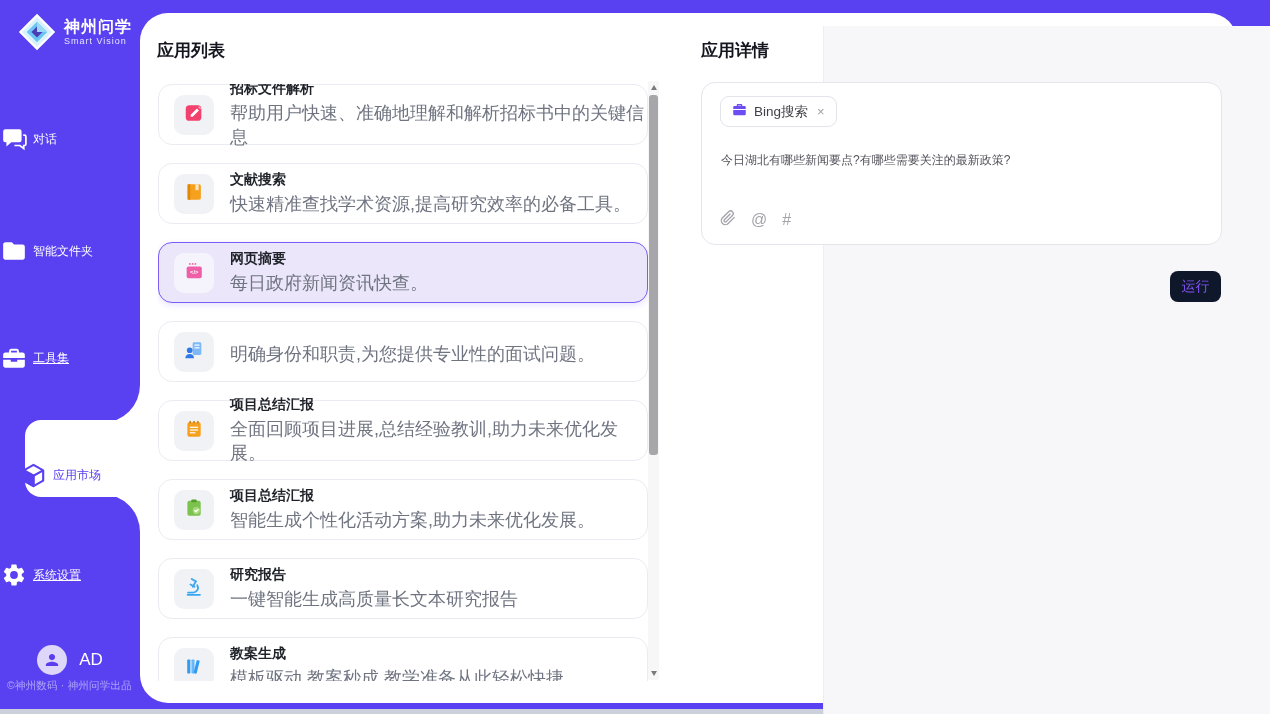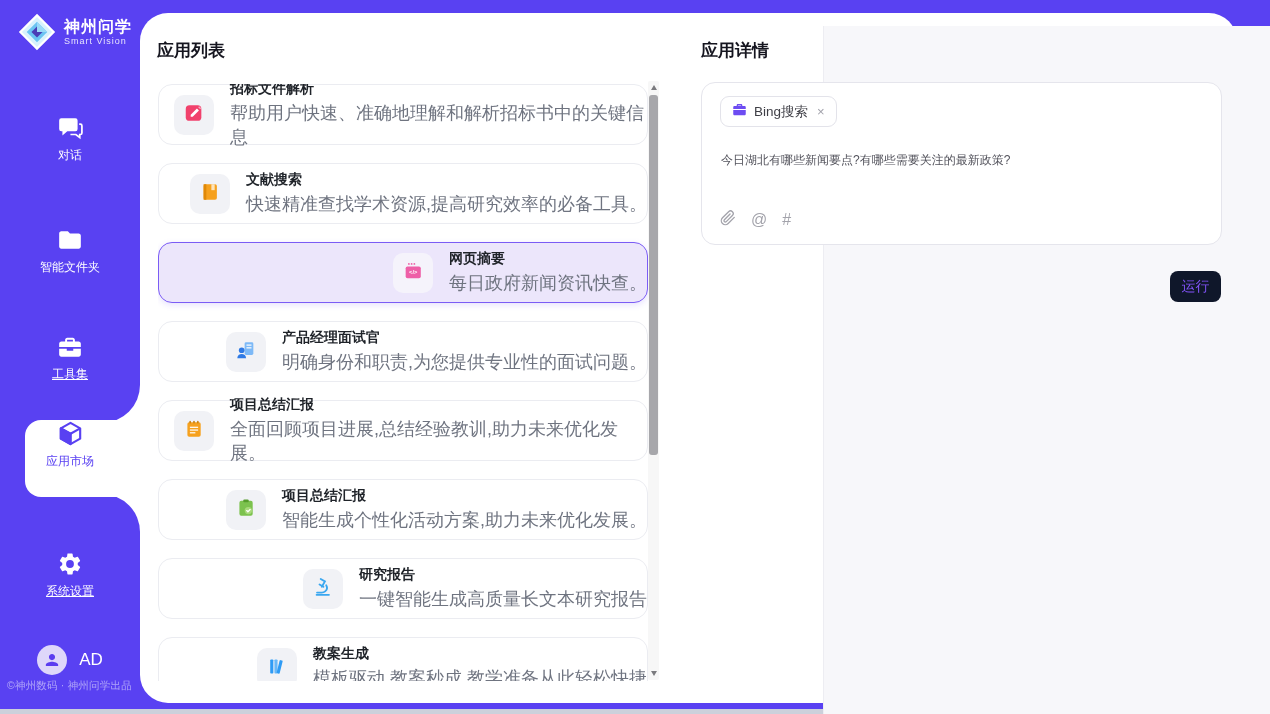--- a/index.html
+++ b/index.html
@@ -10,22 +10,22 @@
   .stage { position:absolute; inset:0; }
   .bottom-strip { position:absolute; left:0; bottom:0; width:1270px; height:5px; background:#ccd0db; }
 
   
   .sidebar { position:absolute; left:0; top:0; width:140px; height:714px; }
   .logo { position:absolute; left:18px; top:13px; display:flex; align-items:center; gap:8px; }
   .logo-mark { width:38px; height:38px; }
   .logo-cn { color:#fff; font-size:16px; font-weight:bold; letter-spacing:1px; line-height:18px; }
   .logo-en { color:rgba(255,255,255,.85); font-size:9px; letter-spacing:1px; }
 
-  .nav-item { position:absolute; left:0; width:140px; height:66px; display:flex; flex-direction:column;
-              align-items:center; justify-content:center; gap:6px; cursor:pointer; z-index:3; }
+  .nav-item { position:absolute; left:0; width:140px; height:66px; display:flex; flex-direction:row;
+              align-items:center; justify-content:flex-start; gap:6px; cursor:pointer; z-index:3; }
   .nav-icon { width:27px; height:27px; display:flex; align-items:center; justify-content:center; }
   .nav-label { color:#fff; font-size:12px; }
   .nav-item.underline .nav-label { text-decoration:underline; }
   .nav-item.active .nav-label { color:#5941f2; }
 
   .tab-blob { position:absolute; left:25px; top:420px; width:115px; height:77px; background:#fff;
               border-radius:16px 0 0 16px; z-index:2; }
   .tab-curve { position:absolute; left:102px; width:38px; height:38px; background:#fff; z-index:1; }
   .tab-curve.t { top:385px; } .tab-curve.b { top:494px; }
   .tab-curve.t::after { content:''; position:absolute; inset:0; background:#5941f2; border-radius:0 0 38px 0; }
@@ -43,21 +43,21 @@
   .content { position:absolute; left:140px; top:13px; width:1097px; height:690px; background:#fff;
              border-radius:28px; }
 
   .panel-title { position:absolute; font-size:17px; font-weight:bold; color:#15151f; z-index:4; }
   .panel-title.list { left:157px; top:39px; }
   .panel-title.detail { left:701px; top:39px; }
 
   
   .list-viewport { position:absolute; left:158px; top:84px; width:490px; height:597px; overflow:hidden; z-index:4; }
   .app-card { height:61px; margin-bottom:18px; border:1px solid #ebecf1; border-radius:14px; background:#fff;
-              display:flex; align-items:center; padding-left:15px; gap:16px; cursor:pointer;justify-content:flex-end; }
+              display:flex; align-items:center; padding-left:15px; gap:16px; cursor:pointer; }
   .app-card.selected { background:#ece6fb; border:1.5px solid #7b5cf5; box-shadow:0 2px 6px rgba(123,92,245,.18); }
   .tile { width:40px; height:40px; border-radius:10px; background:#f1f2f6; display:flex; align-items:center;
           justify-content:center; flex:none; }
   .app-card.selected .tile { background:#f5f3fb; }
   .app-name { font-size:14px; font-weight:bold; color:#1f2329; line-height:17px; }
   .app-desc { font-size:18px; color:#6f7480; margin-top:4px; }
 
   
   .scrollbar { position:absolute; left:648px; top:81px; width:11px; height:599px; background:#f7f7f7;
                border-radius:2px; z-index:4; }
@@ -129,21 +129,21 @@
           <span class="nav-label">智能文件夹</span>
         </div>
         <div class="nav-item underline" style="top: 325px;">
           <span class="nav-icon">
             <svg viewBox="0 0 24 24" width="26" height="26">
               <path d="M20 7h-3.5V5.5C16.5 4.4 15.6 3.5 14.5 3.5h-5C8.4 3.5 7.5 4.4 7.5 5.5V7H4c-1.1 0-2 .9-2 2v10c0 1.1.9 2 2 2h16c1.1 0 2-.9 2-2V9c0-1.1-.9-2-2-2zM9.3 5.3h5.4V7H9.3V5.3zM2 12h20v1.7h-7v1.8H9v-1.8H2z" fill="#fff"></path>
             </svg>
           </span>
           <span class="nav-label">工具集</span>
         </div>
-        <div class="nav-item active" style="top: 412px;">
+        <div class="nav-item active" style="top: 442px; padding-left: 20px;">
           <span class="nav-icon">
             <svg viewBox="0 0 24 24" width="27" height="27" fill="none" stroke="#5941f2" stroke-width="1.9" stroke-linejoin="round">
               <polygon points="12,2.6 20.6,7.4 20.6,16.6 12,21.4 3.4,16.6 3.4,7.4"></polygon>
               <polyline points="3.4,7.4 12,12.2 20.6,7.4"></polyline>
               <line x1="12" y1="12.2" x2="12" y2="21.4"></line>
               <polygon points="3.4,7.4 12,12.2 12,21.4 3.4,16.6" fill="#5941f2"></polygon>
             </svg>
           </span>
           <span class="nav-label">应用市场</span>
         </div>
@@ -222,21 +222,20 @@
         <span class="tile">
           <span><svg viewBox="0 0 24 24" width="22" height="22">
               <rect x="10.5" y="3.5" width="9.5" height="14" rx="1.6" fill="#7db9f7"></rect>
               <rect x="12.5" y="6" width="5.5" height="1.3" fill="#fff"></rect>
               <rect x="12.5" y="9" width="5.5" height="1.3" fill="#fff"></rect>
               <circle cx="7.3" cy="12.3" r="3.1" fill="#2f7ae5"></circle>
               <path d="M2.5 21c0-3 2.2-4.6 4.8-4.6s4.8 1.6 4.8 4.6H2.5z" fill="#2f7ae5"></path>
             </svg></span>
         </span>
         <span>
-          <div class="app-name">产品经理面试官</div>
           <div class="app-desc">明确身份和职责,为您提供专业性的面试问题。</div>
         </span>
       </div>
       <div class="app-card">
         <span class="tile">
           <span><svg viewBox="0 0 24 24" width="22" height="22">
               <rect x="4.8" y="4.5" width="14.5" height="16" rx="2" fill="#f6a11e"></rect>
               <rect x="7" y="3" width="1.6" height="3" rx="0.8" fill="#c47b07"></rect>
               <rect x="11.2" y="3" width="1.6" height="3" rx="0.8" fill="#c47b07"></rect>
               <rect x="15.4" y="3" width="1.6" height="3" rx="0.8" fill="#c47b07"></rect>

